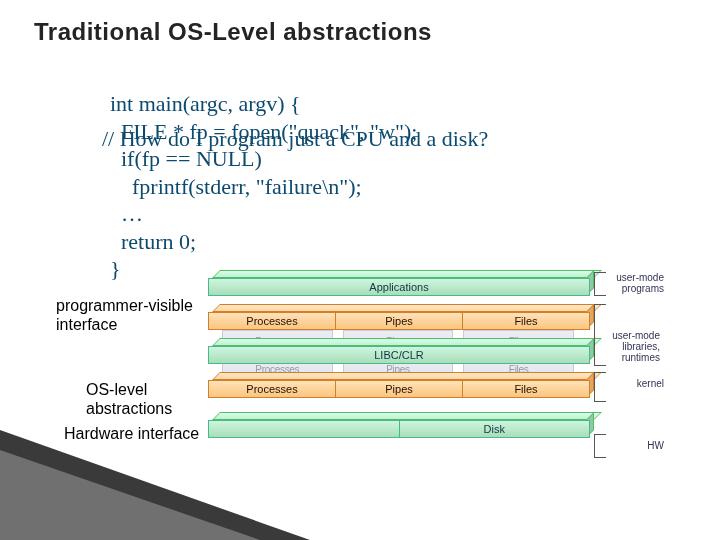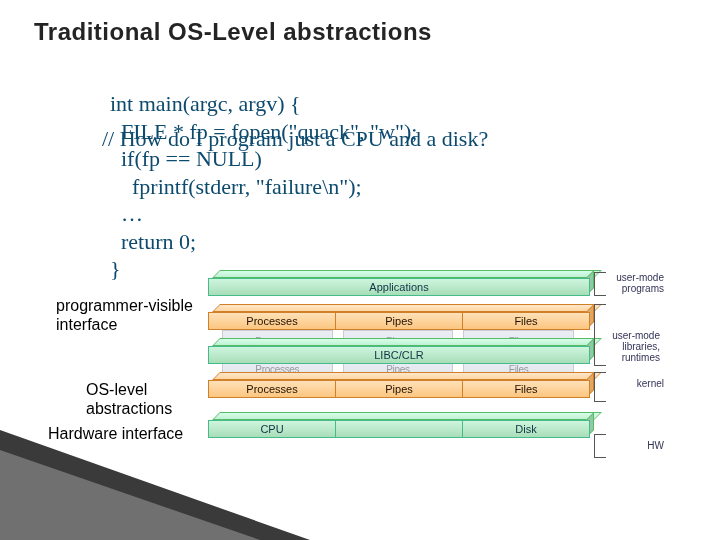--- a/index.html
+++ b/index.html
@@ -38,21 +38,21 @@
     top: 6px;
   }
   .label {
     position: absolute;
     font-size: 16px;
     color: #000;
     line-height: 1.2;
   }
   .label.pvi { top: 296px; left: 56px; width: 140px; }
   .label.osl { top: 380px; left: 64px; width: 140px; margin-left: 22px; }
-  .label.hwi { top: 424px; left: 48px; width: 140px; }
+  .label.hwi { top: 424px; left: 64px; width: 140px; }
 
   
   .diagram {
     position: absolute;
     top: 270px;
     left: 208px;
     width: 430px;
     height: 210px;
   }
   
@@ -240,21 +240,20 @@
         <div class="seg">Processes</div>
         <div class="seg">Pipes</div>
         <div class="seg">Files</div>
       </div>
     </div>
     <div style="height:6px"></div>
     <div class="slab">
       <div class="top"></div>
         <div class="side"></div>
       <div class="face">
-        <div class="seg">CPU</div>
         <div class="seg"></div>
         <div class="seg">Disk</div>
       </div>
     </div>
   </div>
 
   <div class="brace b1"></div>
   <div class="brace b2"></div>
   <div class="brace b3"></div>
   <div class="brace b4"></div>

